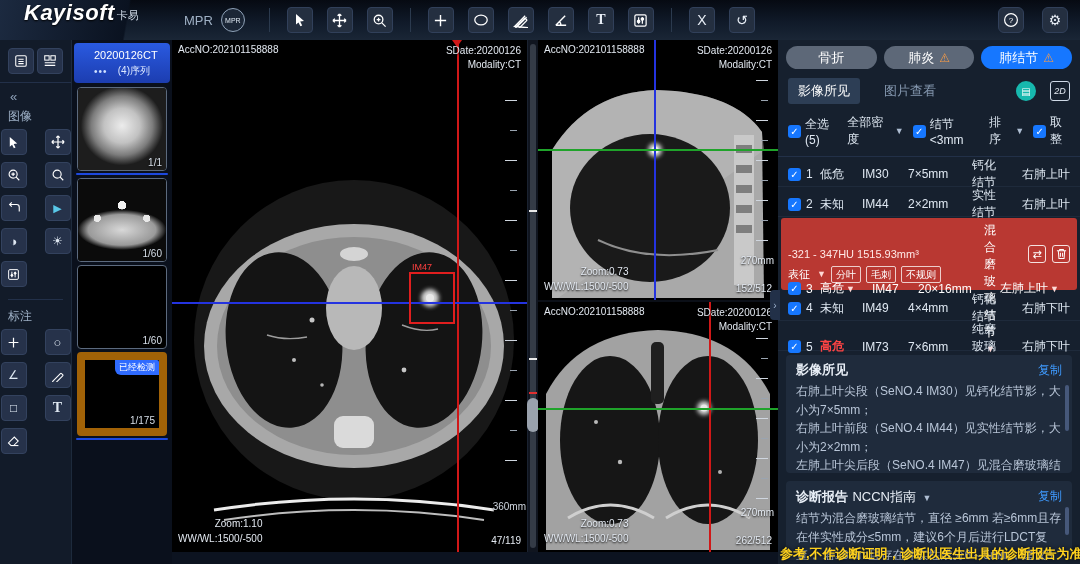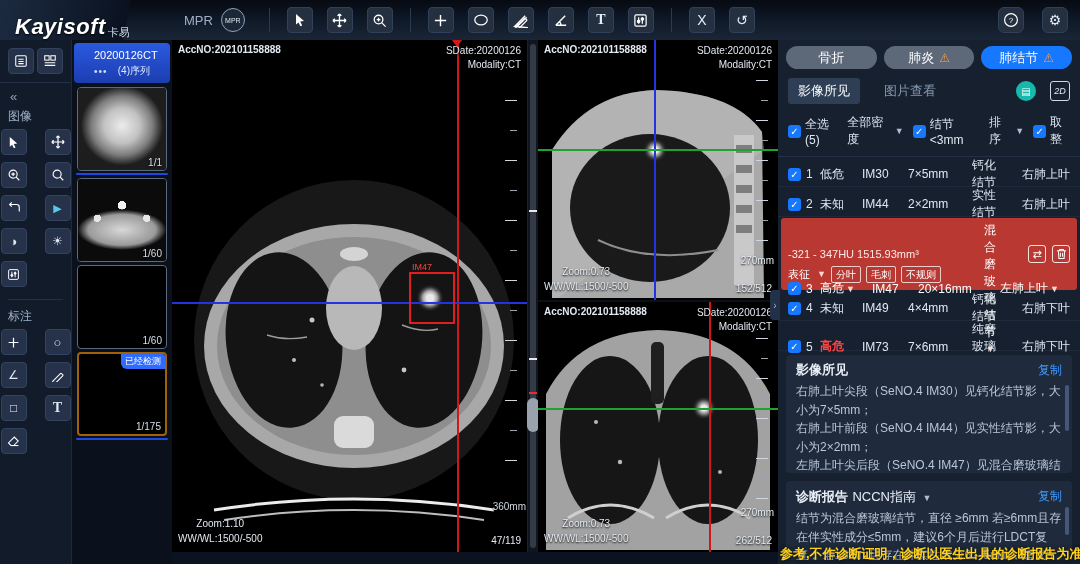--- a/index.html
+++ b/index.html
@@ -4,21 +4,21 @@
 <style>
   * { margin:0; padding:0; box-sizing:border-box; }
   html,body { width:1080px; height:564px; overflow:hidden; background:#0c1320;
     font-family:"Liberation Sans","DejaVu Sans",sans-serif; color:#e8eef6; }
   .stage { position:relative; width:1080px; height:564px; background:#0c1320; }
 
   
   .topbar { position:absolute; left:0; top:0; width:1080px; height:40px;
     background:linear-gradient(180deg,#060a12 0%,#101a29 55%,#1a2636 100%);
     display:flex; align-items:center; z-index:30; }
-  .logo { width:178px; height:40px; display:flex; align-items:flex-end; padding-left:15px;
+  .logo { width:178px; height:40px; display:flex; align-items:flex-start; padding-left:24px;
     background:linear-gradient(100deg,#1c2a40 0%,#0a1220 70%, transparent 71%); }
   .logo-en { font-size:22px; font-weight:bold; font-style:italic; letter-spacing:0.5px;
     color:#ffffff; text-shadow:0 1px 2px #000; }
   .logo-cn { font-size:11px; color:#cfd9e6; margin-left:2px; margin-top:8px; }
   .mpr-label { color:#9fb0c4; font-size:13px; margin:0 8px 0 6px; }
   .mpr-badge { width:24px; height:24px; border-radius:50%; border:1px solid #8fa2b8;
     color:#dfe8f2; font-size:7px; display:flex; align-items:center; justify-content:center;
     background:#1b2636; margin-right:14px; }
   .tsep { width:1px; height:24px; background:#2b3a4e; margin:0 10px; }
   .tbtn { width:26px; height:26px; margin:0 7px; border-radius:4px; background:#242f40;
@@ -47,21 +47,21 @@
   .thumbs { position:absolute; left:72px; top:40px; width:100px; height:524px;
     background:#0a101c; }
   .series-head { margin:3px 2px 4px 2px; border-radius:4px; padding:4px 20px;
     background:linear-gradient(180deg,#2a5ae0,#1c3db0); }
   .sh-row { display:flex; align-items:center; justify-content:space-between; height:16px; }
   .sh-title { font-size:11px; color:#fff; }
   .sh-more { font-size:10px; color:#cfe0ff; letter-spacing:1px; }
   .sh-count { font-size:10px; color:#dce8ff; }
   .thumb { position:relative; width:90px; height:84px; margin:3px auto 2px auto;
     border:1px solid #5c6a7e; border-radius:4px; overflow:hidden; background:#000; }
-  .thumb.selected { border:2px solid #a16207; }
+  .thumb.selected { border:8px solid #a16207; }
   .t-label { position:absolute; right:4px; bottom:2px; font-size:10px; color:#d7dfe9;
     text-shadow:0 1px 2px #000; }
   .t-badge { position:absolute; right:0; top:0; background:#2f6bff; color:#fff;
     font-size:9px; padding:1px 4px; border-radius:0 2px 0 6px; }
   .t-sep { height:2px; background:#1d49e0; margin:2px 4px; border-radius:1px; }
   .t-img1 { background:radial-gradient(ellipse 60% 62% at 50% 46%, #ececec 0%, #c2c2c2 34%, #7c7c7c 58%, #1d1d1d 78%); }
   .t-img2 { background:radial-gradient(circle 7px at 50% 32%, #f2f2f2 60%, transparent 62%),
             radial-gradient(circle 6px at 22% 48%, #e8e8e8 60%, transparent 62%),
             radial-gradient(circle 6px at 78% 48%, #e8e8e8 60%, transparent 62%),
             radial-gradient(ellipse 70% 34% at 50% 62%, #d8d8d8 0%, #9a9a9a 55%, transparent 72%), #0b0b0b; }
@@ -78,23 +78,23 @@
   .v-axial { left:0; top:0; width:356px; height:512px; border-right:1px solid #1a2230; }
   .v-sag   { left:366px; top:0; width:240px; height:260px; }
   .v-cor   { left:366px; top:262px; width:240px; height:250px; }
   .vslider { position:absolute; left:356px; top:0; width:10px; height:512px; background:#10151f; }
   .vs-track { position:absolute; left:2px; top:4px; width:6px; height:504px; background:#343b46; border-radius:3px; }
   .vs-mark { position:absolute; left:1px; width:8px; height:2px; background:#e8e8e8; }
   .vs-red  { position:absolute; left:1px; width:8px; height:2px; background:#e03030; }
   .vs-thumb { position:absolute; left:-1px; width:12px; height:34px; background:#9aa2ad;
     border-radius:6px; }
   .overlay { position:absolute; font-size:10px; color:#e3e9f1; text-shadow:0 1px 2px #000; z-index:6;text-align:right; }
-  .o-tl { left:6px; top:4px; text-align:center;font-weight:bold; }
+  .o-tl { left:6px; top:4px; text-align:center; }
   .o-tr { right:6px; top:4px; text-align:right; line-height:1.4; }
-  .o-bl { left:6px; bottom:6px; text-align:center; line-height:1.5; }
+  .o-bl { left:6px; bottom:6px; text-align:right; line-height:1.5; }
   .o-br { right:6px; bottom:6px; }
   .o-ruler { right:1px; bottom:40px; color:#cfd6df; }
   .xline-v { position:absolute; top:0; bottom:0; width:2px; z-index:5; }
   .xline-h { position:absolute; left:0; right:0; height:2px; z-index:5; }
   .red { background:#d01818; } .blue { background:#2433e0; } .green { background:#1fa32a; }
   .tri-marker { position:absolute; z-index:7; width:0; height:0;
     border-left:5px solid transparent; border-right:5px solid transparent; border-top:7px solid #d01818; }
   .ruler { position:absolute; right:10px; top:0; bottom:0; width:12px; z-index:4; }
   .ruler .rl { position:absolute; right:0; width:12px; border-top:1px solid #cfd6df; }
   .ruler .rs { position:absolute; right:0; width:7px; border-top:1px solid #9aa4b0; }

